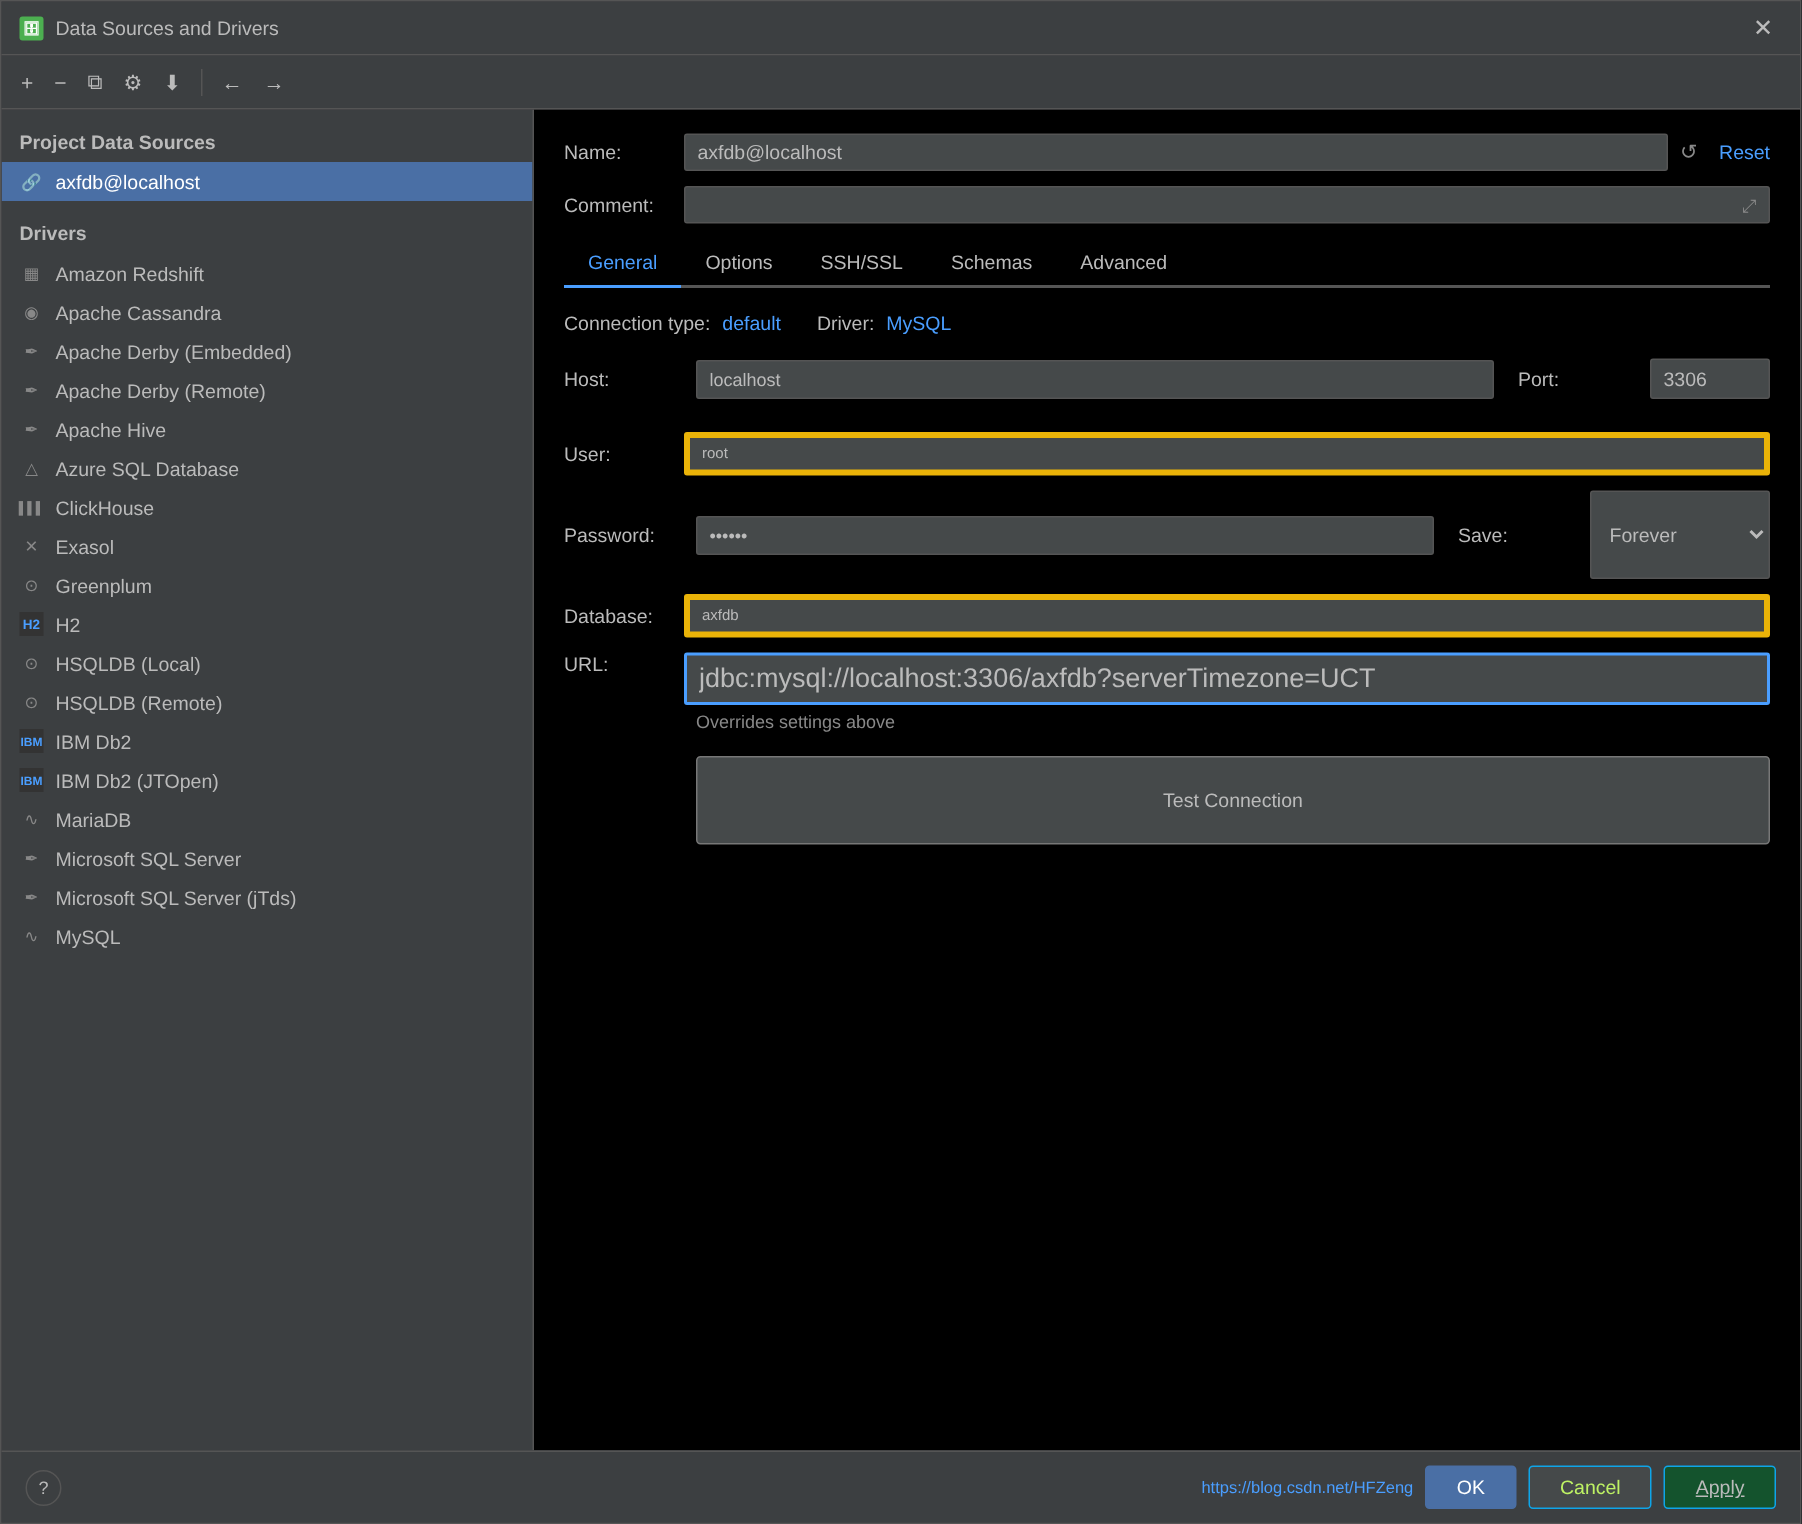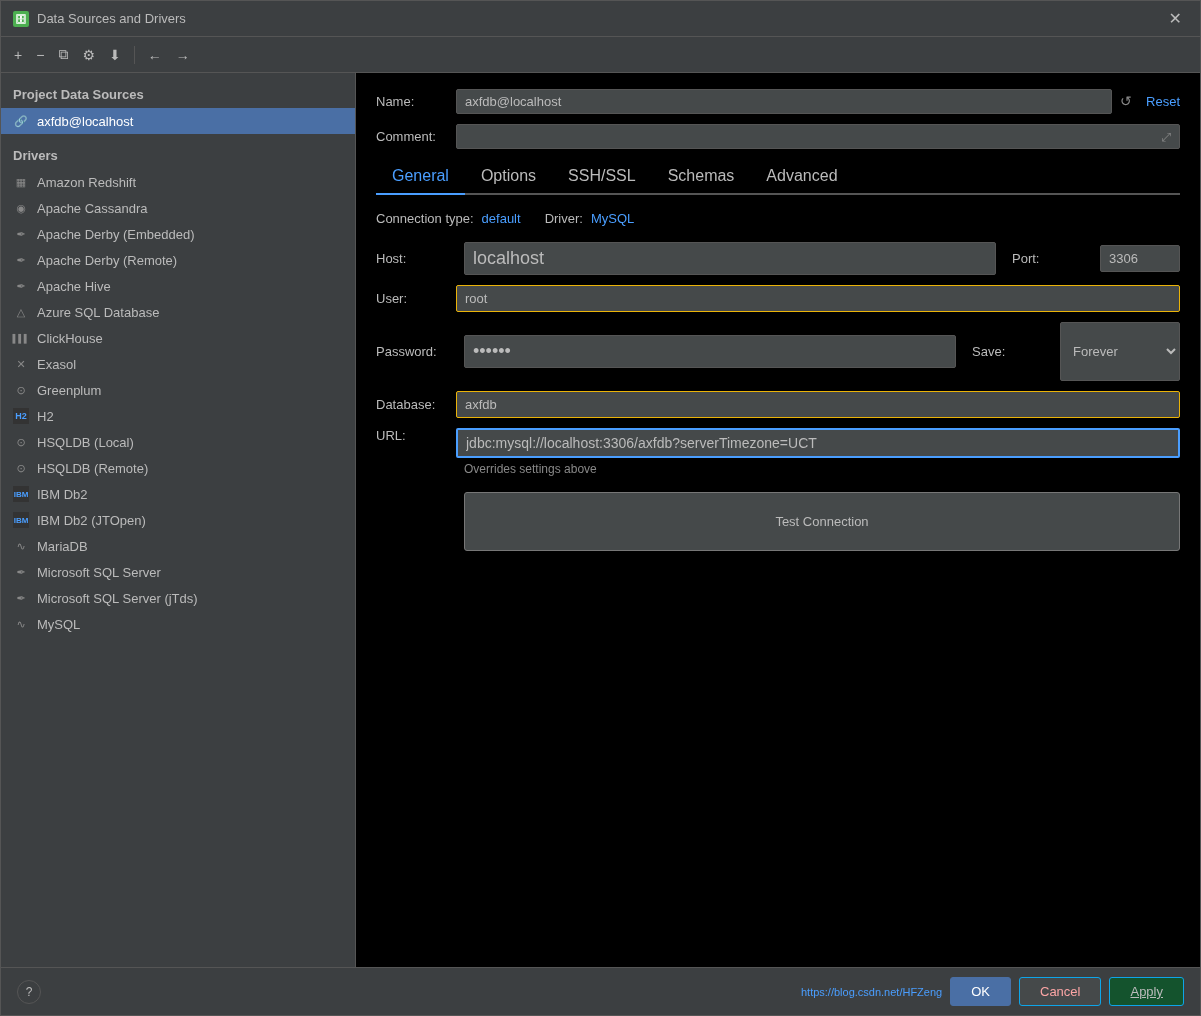--- a/index.html
+++ b/index.html
@@ -203,113 +203,113 @@
     .tabs {
       display: flex;
       border-bottom: 2px solid #555;
       margin-bottom: 16px;
       gap: 0;
     }
     .tab {
       padding: 8px 16px;
       cursor: pointer;
       color: #bbbbbb;
-      font-size: 16px;
+      font-size: 13px;
       border-bottom: 2px solid transparent;
       margin-bottom: -2px;
     }
     .tab.active {
       color: #4a9eff;
       border-bottom: 2px solid #4a9eff;
     }
     .connection-type-row {
       display: flex;
       align-items: center;
       margin-bottom: 16px;
       gap: 8px;
     }
     .conn-label { color: #bbbbbb; font-size: 13px; }
     .conn-value-link { color: #4a9eff; cursor: pointer; font-size: 13px; }
     .host-row {
       display: flex;
       align-items: center;
+      margin-bottom: 22px;
+      gap: 16px;
+    }
+    .host-group {
+      display: flex;
+      align-items: center;
+      gap: 8px;
+      flex: 1;
+    }
+    .port-group {
+      display: flex;
+      align-items: center;
+      gap: 8px;
+    }
+    .host-input {
+      flex: 1;
+      background: #45494a;
+      border: 1px solid #555;
+      color: #bbbbbb;
+      padding: 5px 8px;
+      font-size: 12px;
+      outline: none;
+      border-radius: 2px;
+    }
+    .port-input {
+      width: 80px;
+      background: #45494a;
+      border: 1px solid #555;
+      color: #bbbbbb;
+      padding: 5px 8px;
+      font-size: 13px;
+      outline: none;
+      border-radius: 2px;
+    }
+    .field-label { color: #bbbbbb; font-size: 13px; width: 80px; flex-shrink: 0; }
+    .password-row {
+      display: flex;
+      align-items: center;
       margin-bottom: 10px;
       gap: 16px;
     }
-    .host-group {
-      display: flex;
-      align-items: center;
-      gap: 8px;
-      flex: 1;
-    }
-    .port-group {
-      display: flex;
-      align-items: center;
-      gap: 8px;
-    }
-    .host-input {
-      flex: 1;
+    .password-group {
+      display: flex;
+      align-items: center;
+      gap: 8px;
+      flex: 1;
+    }
+    .save-group {
+      display: flex;
+      align-items: center;
+      gap: 8px;
+    }
+    .save-select {
       background: #45494a;
       border: 1px solid #555;
+      color: #bbbbbb;
+      padding: 20px 8px;
+      font-size: 13px;
+      outline: none;
+      border-radius: 2px;
+      min-width: 120px;
+    }
+    .url-row {
+      display: flex;
+      align-items: flex-start;
+      margin-bottom: 4px;
+    }
+    .url-input {
+      flex: 1;
+      background: #45494a;
+      border: 2px solid #4a9eff;
       color: #bbbbbb;
       padding: 5px 8px;
       font-size: 18px;
-      outline: none;
-      border-radius: 2px;
-    }
-    .port-input {
-      width: 80px;
-      background: #45494a;
-      border: 1px solid #555;
-      color: #bbbbbb;
-      padding: 5px 8px;
-      font-size: 13px;
-      outline: none;
-      border-radius: 2px;
-    }
-    .field-label { color: #bbbbbb; font-size: 13px; width: 80px; flex-shrink: 0; }
-    .password-row {
-      display: flex;
-      align-items: center;
-      margin-bottom: 10px;
-      gap: 16px;
-    }
-    .password-group {
-      display: flex;
-      align-items: center;
-      gap: 8px;
-      flex: 1;
-    }
-    .save-group {
-      display: flex;
-      align-items: center;
-      gap: 8px;
-    }
-    .save-select {
-      background: #45494a;
-      border: 1px solid #555;
-      color: #bbbbbb;
-      padding: 20px 8px;
-      font-size: 13px;
-      outline: none;
-      border-radius: 2px;
-      min-width: 120px;
-    }
-    .url-row {
-      display: flex;
-      align-items: flex-start;
-      margin-bottom: 4px;
-    }
-    .url-input {
-      flex: 1;
-      background: #45494a;
-      border: 2px solid #4a9eff;
-      color: #bbbbbb;
-      padding: 5px 8px;
-      font-size: 14px;
       outline: none;
       border-radius: 2px;
     }
     .overrides-text {
       color: #888;
       font-size: 12px;
       margin-left: 88px;
       margin-bottom: 16px;
     }
     .test-btn {
@@ -361,43 +361,43 @@
       border-radius: 3px;
       border: 1px solid #0ea5e9;
     }
     .ok-btn {
       background: #4a6fa5;
       color: white;
       border-color: #4a6fa5;
     }
     .cancel-btn {
       background: #45494a;
-      color: #fca5a5;
+      color: #bef264;
       text-align: right;
     }
     .apply-btn {
       background: #14532d;
       color: #bbbbbb;
       text-decoration: underline;
     }
     .sidebar::-webkit-scrollbar { width: 6px; }
     .sidebar::-webkit-scrollbar-track { background: #3c3f41; }
     .sidebar::-webkit-scrollbar-thumb { background: #555; }
     .row-full {
       display: flex;
       align-items: center;
       margin-bottom: 10px;
     }
     .db-input-full {
       flex: 1;
       background: #45494a;
-      border: 1px solid #eab308;
+      border: 4px solid #eab308;
       color: #bbbbbb;
       padding: 5px 8px;
-      font-size: 13px;
+      font-size: 10px;
       outline: none;
       border-radius: 2px;
     }
   </style>
 </head>
 <body>
 
 <div class="dialog">
 
   <div class="title-bar">

